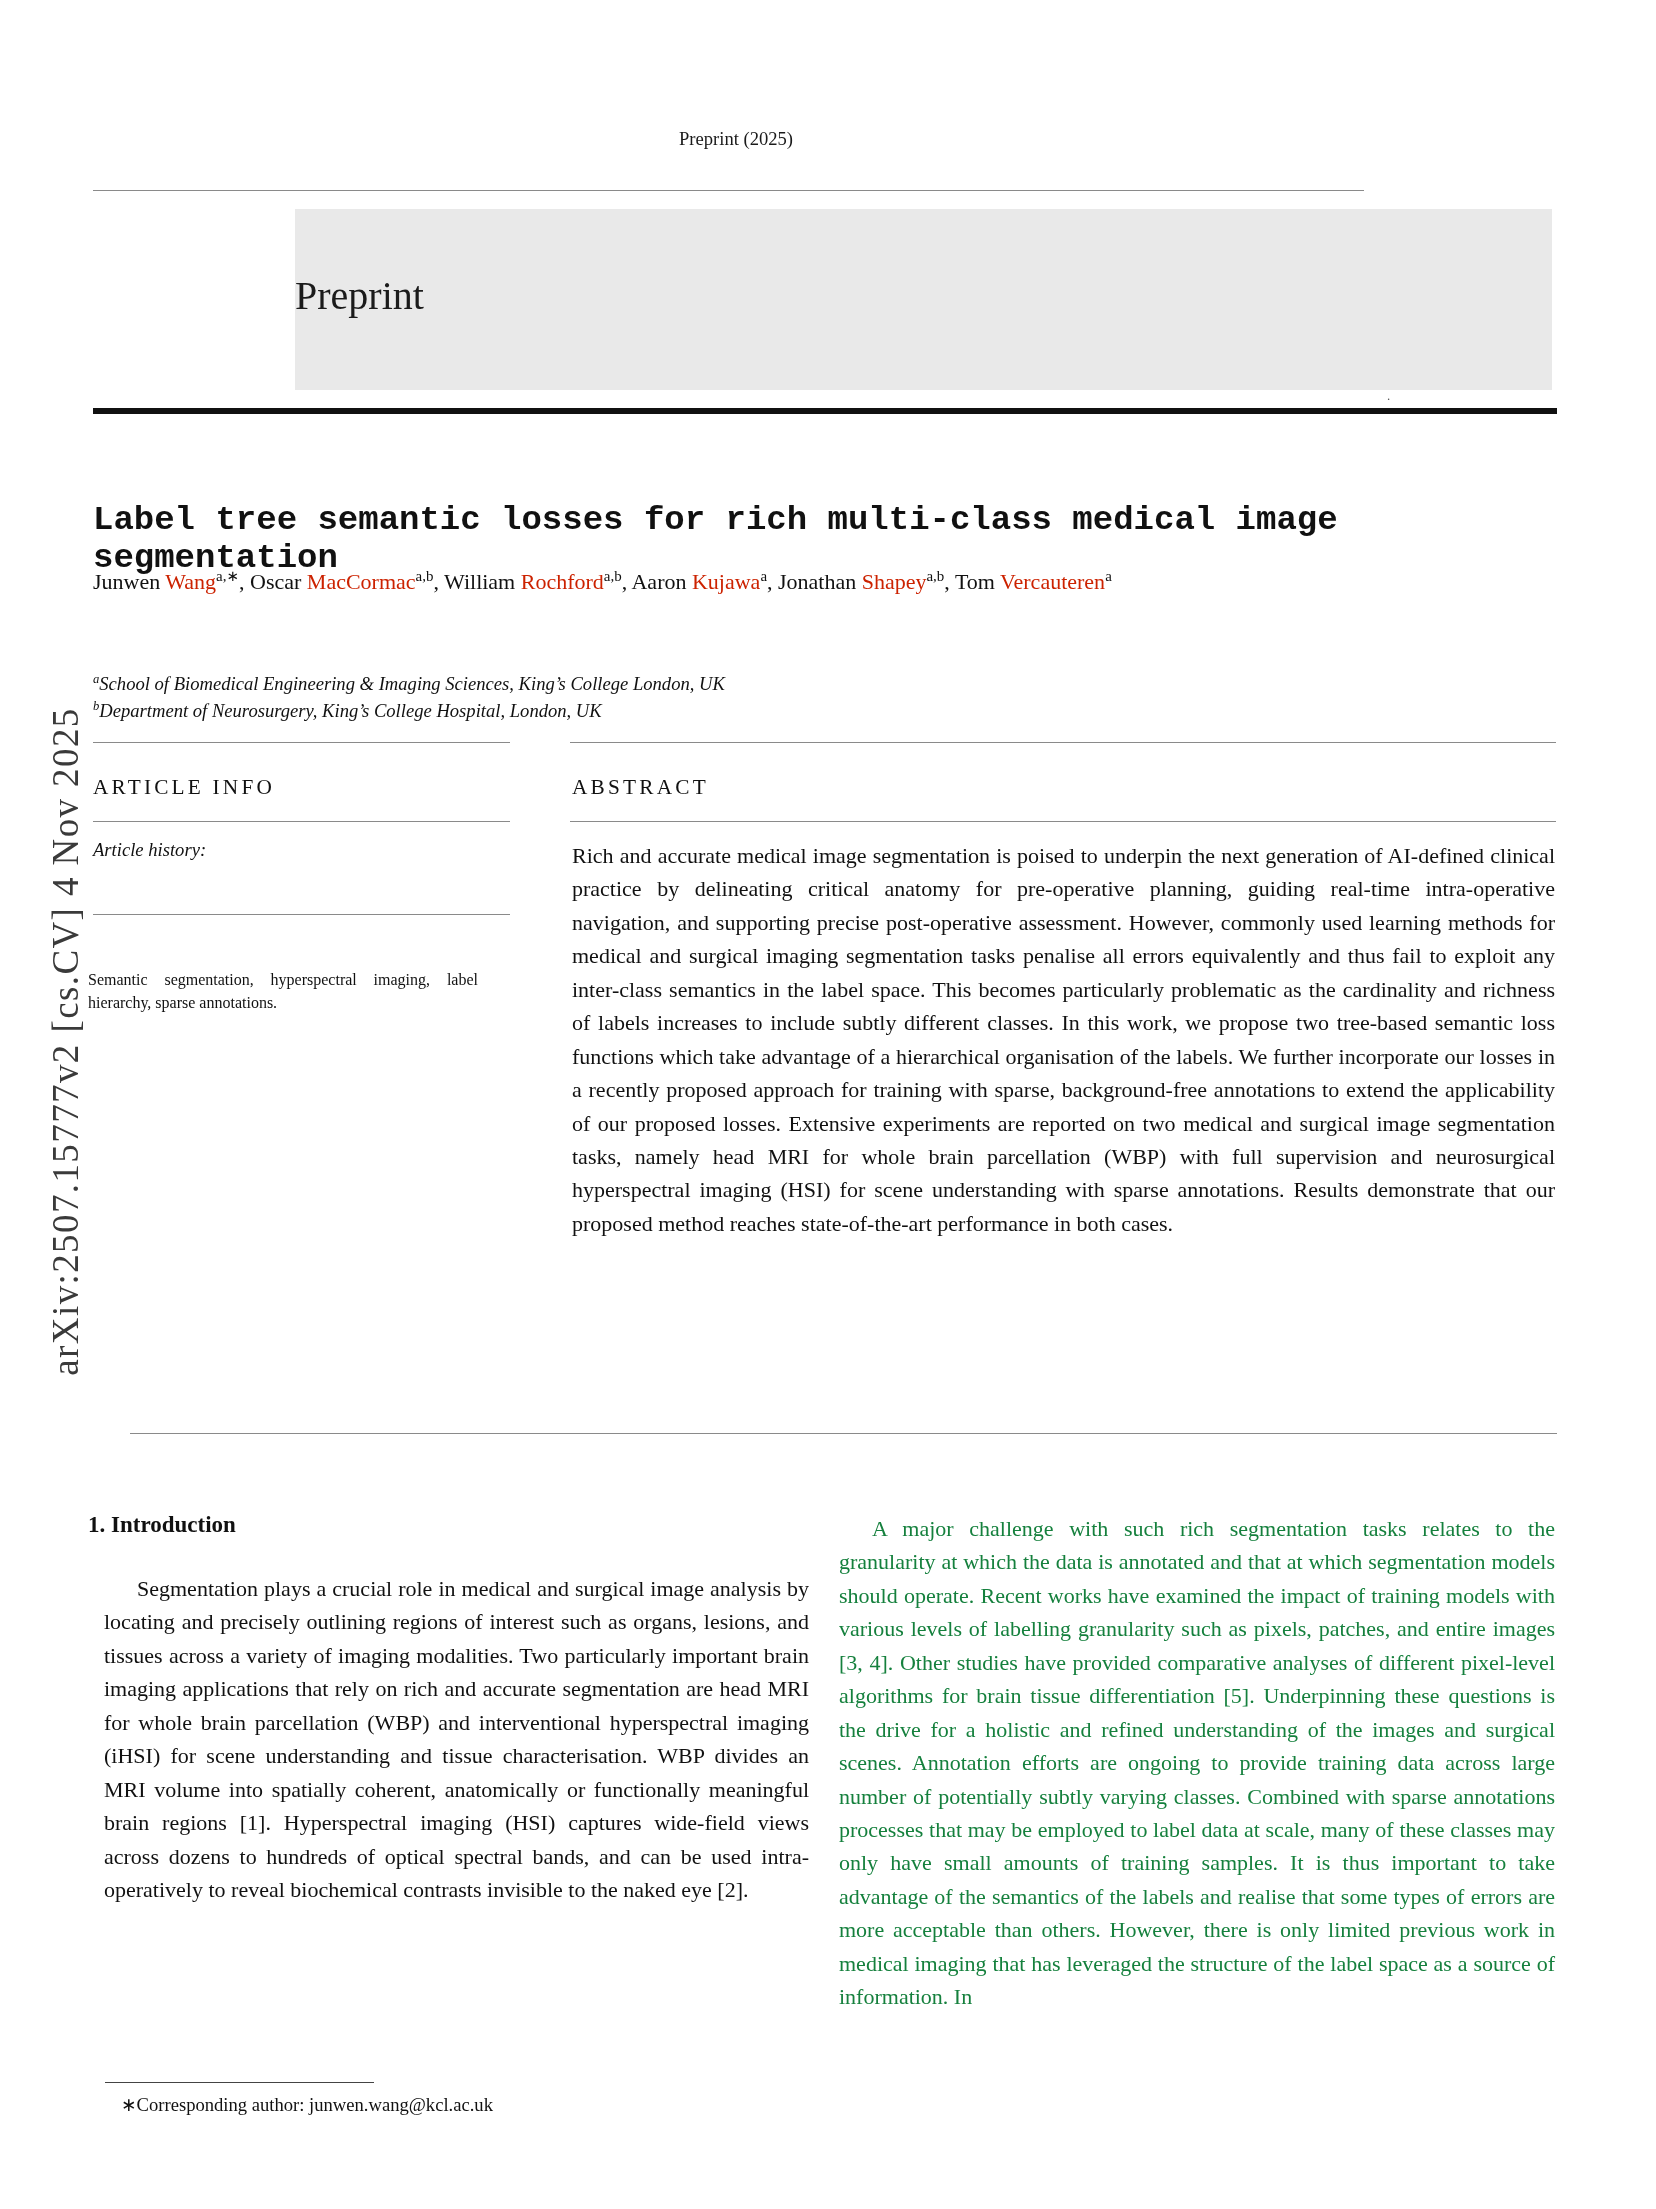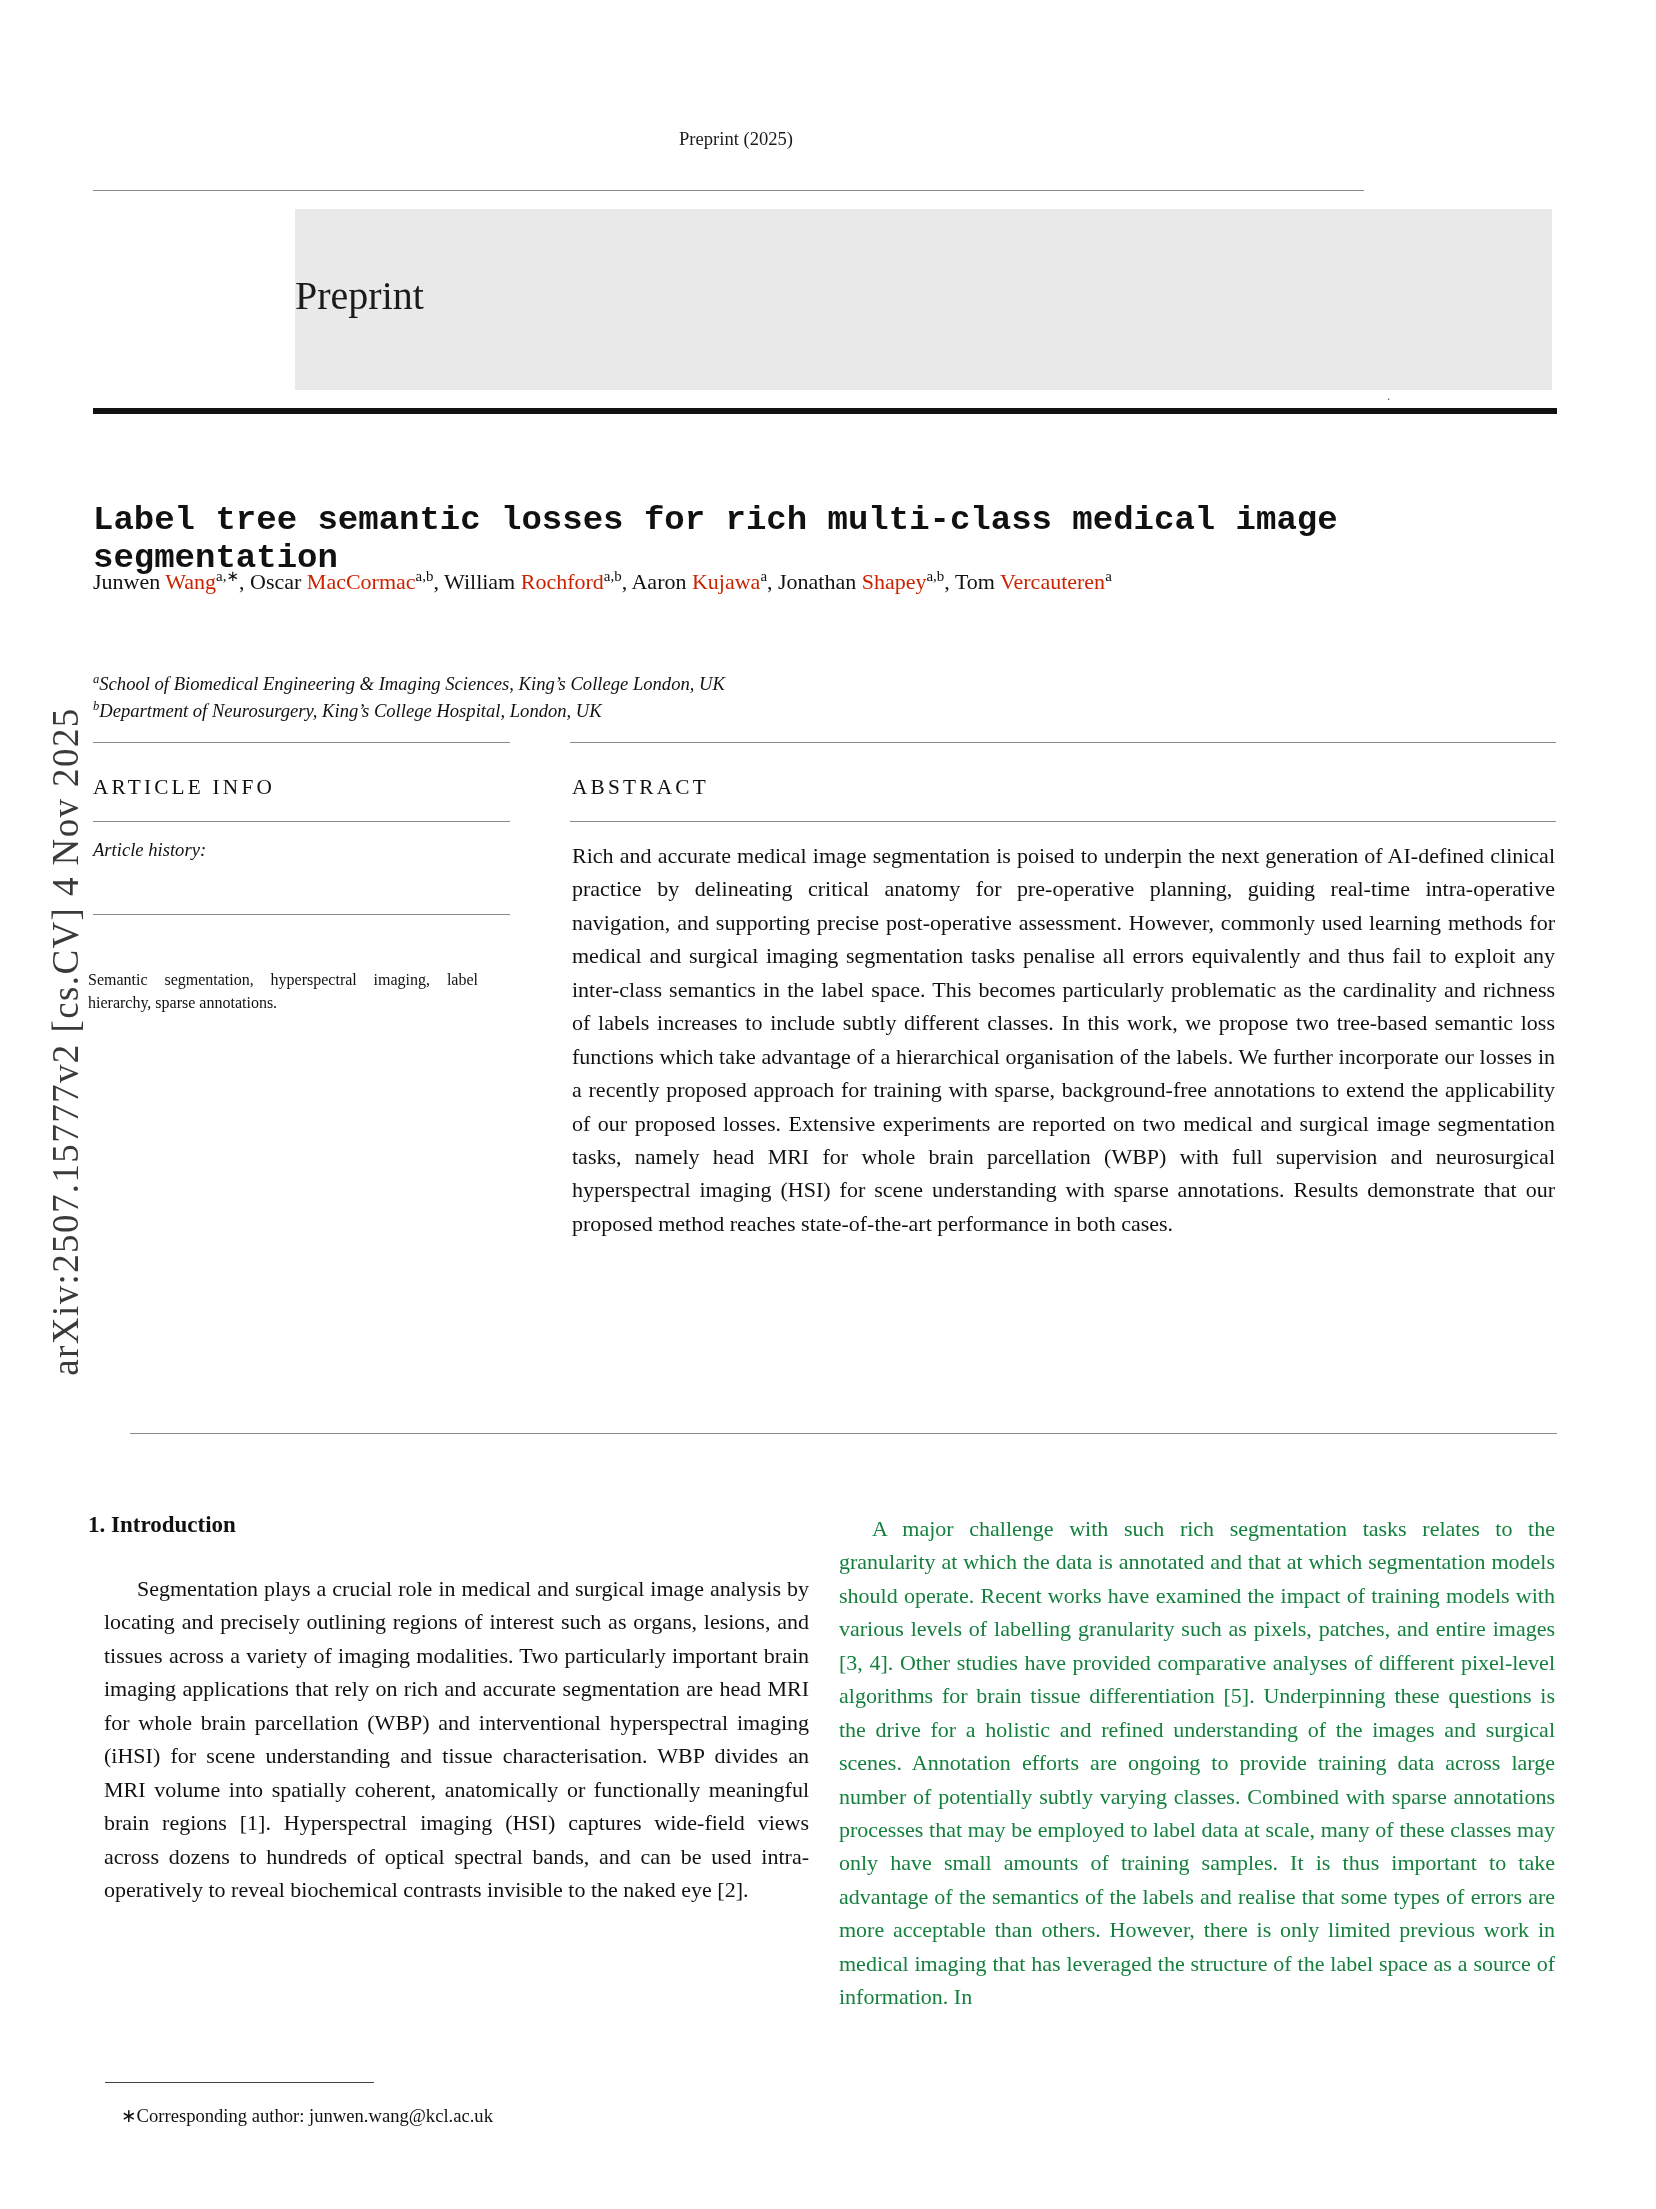--- a/index.html
+++ b/index.html
@@ -158,21 +158,21 @@
     text-align:justify;
   }
   .indent { text-indent:33px; }
 
   .footnote-rule {
     position:absolute; left:105px; top:2082px; width:269px;
     border-top:0.9px solid #444;
   }
   .footnote {
     position:absolute; left:121px; top:2094px;
-    font-size:18.6px; color:#111;margin-top:11px;
+    font-size:18.6px; color:#111;
   }
 </style>
 </head>
 <body>
 
 <div class="page">
 
   <div class="arxiv-stamp">arXiv:2507.15777v2  [cs.CV]  4 Nov 2025</div>
 
   <div class="content">

